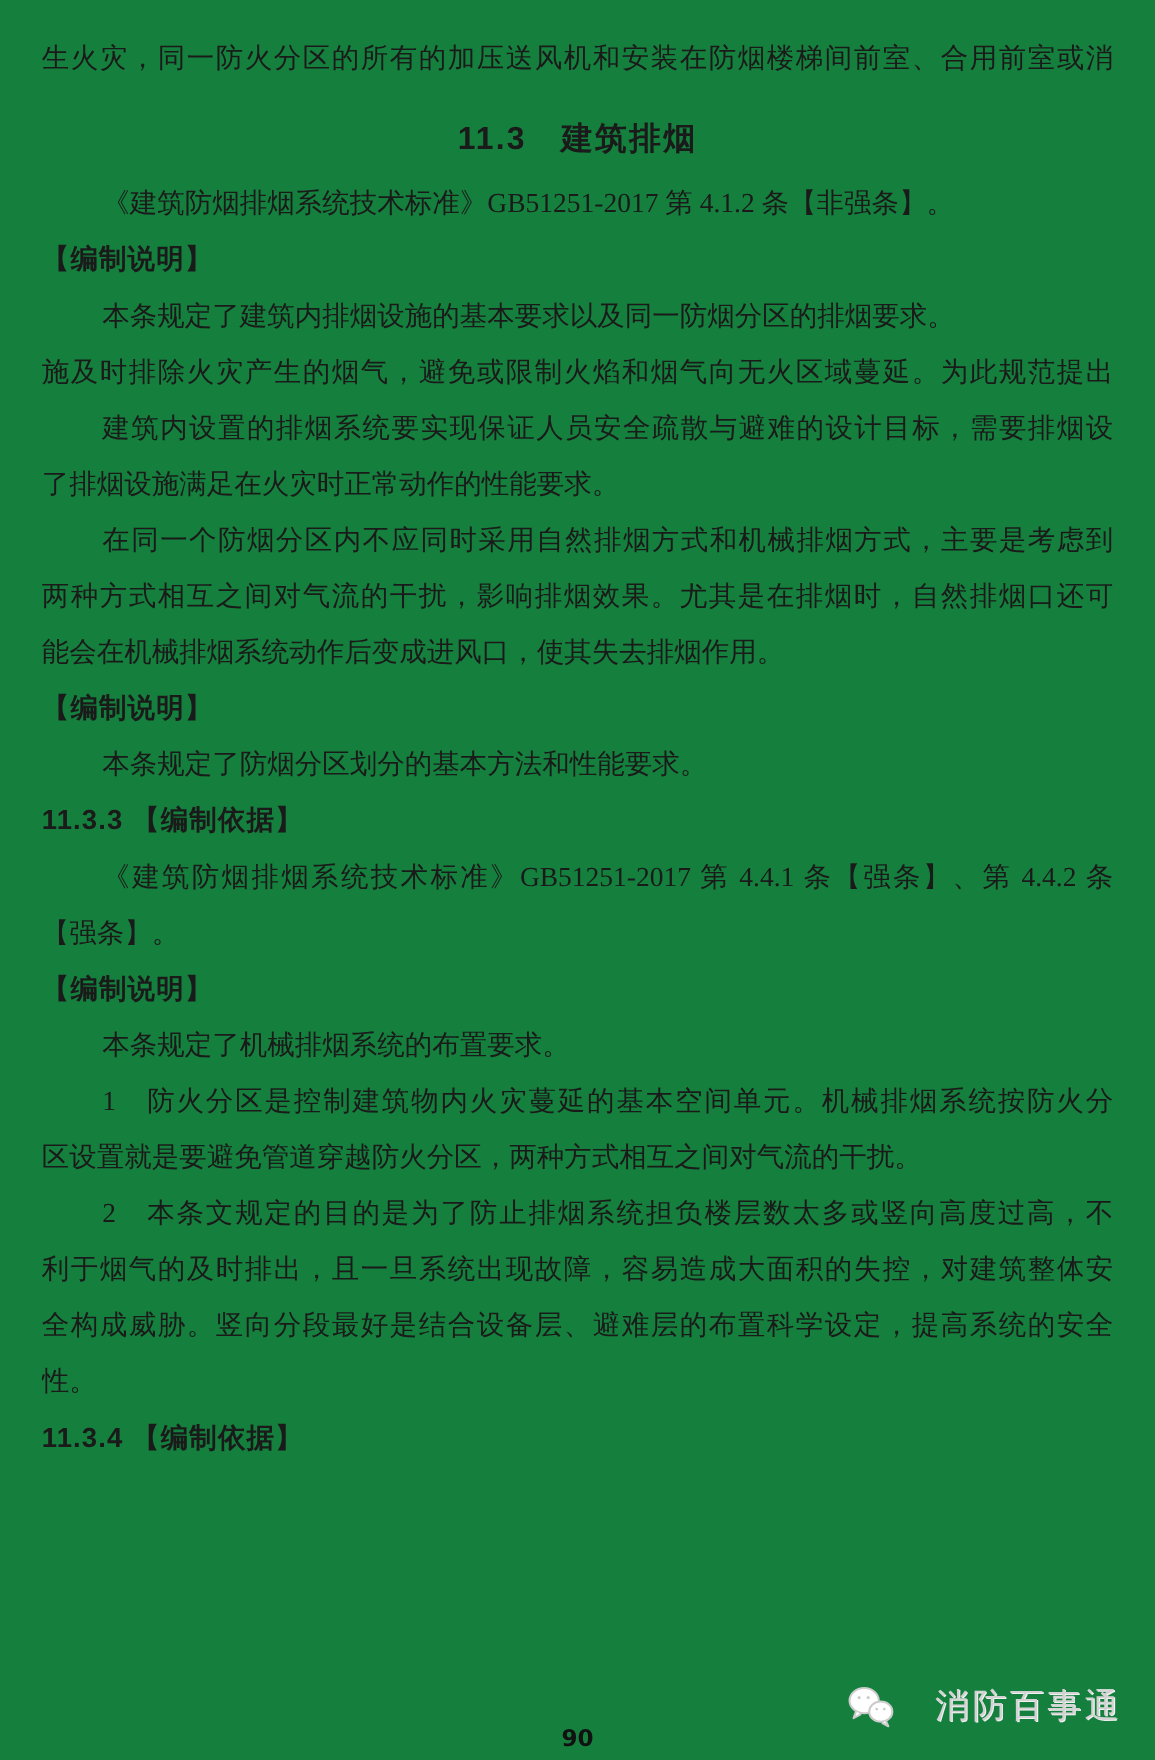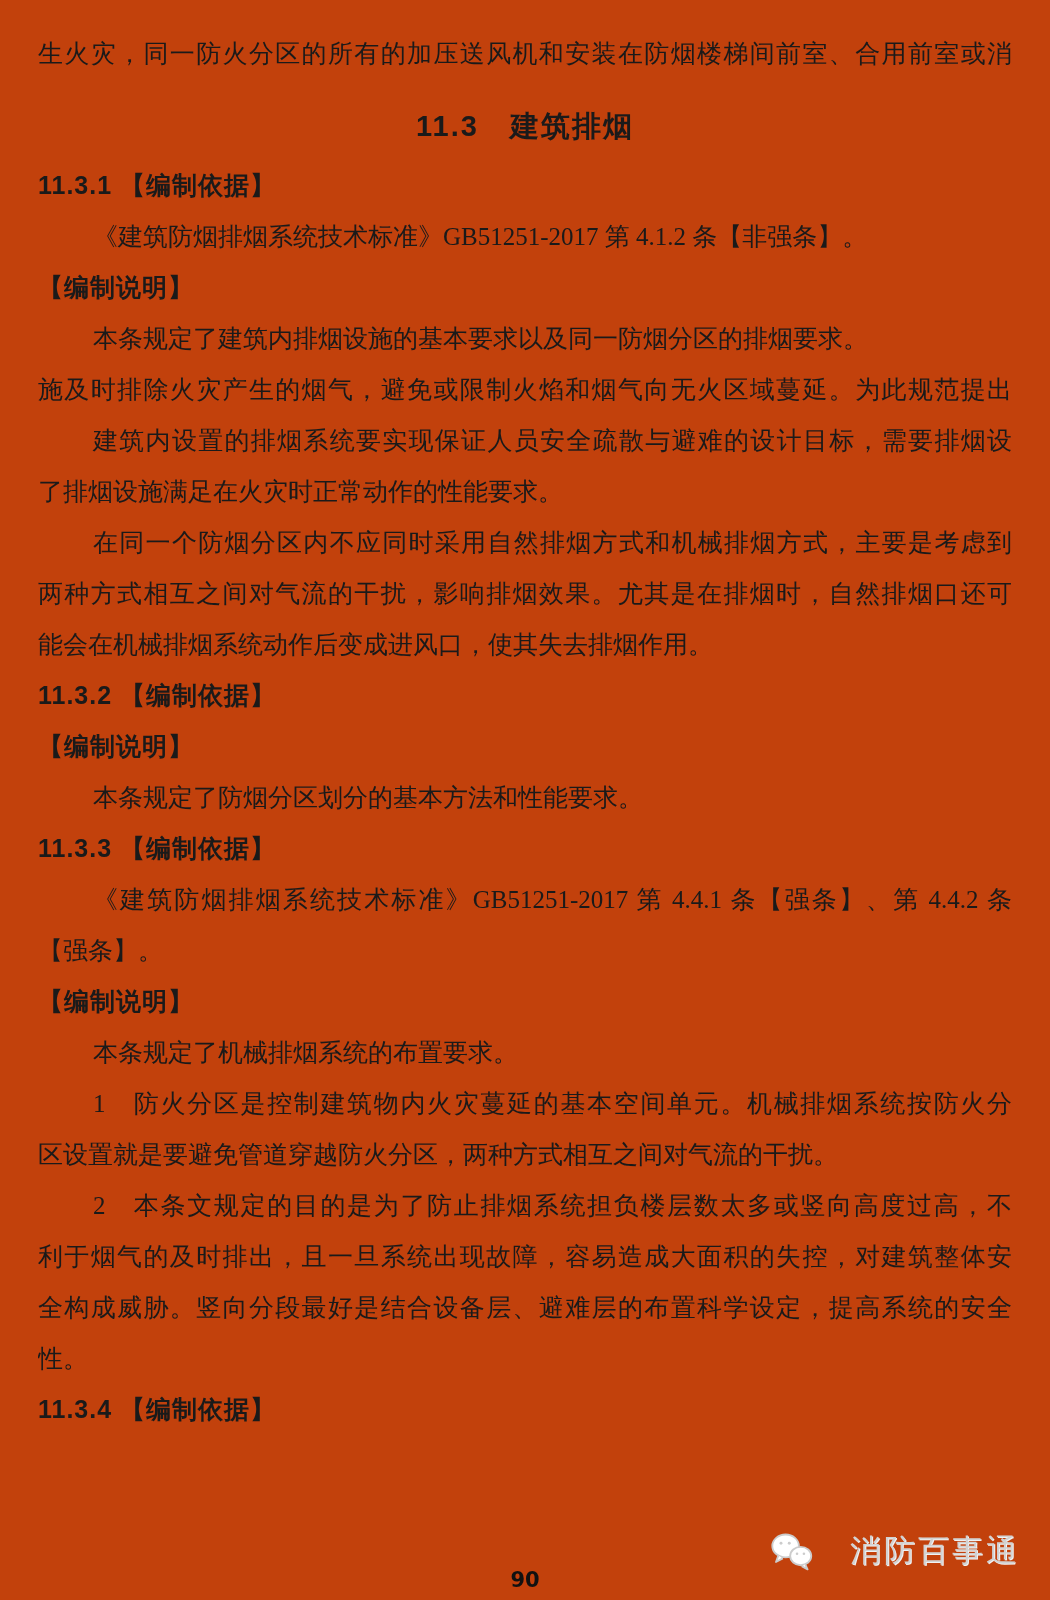--- a/index.html
+++ b/index.html
@@ -3,21 +3,21 @@
 <meta charset="utf-8">
 <style>
   html, body { margin: 0; padding: 0; }
   body { background: #e8e8e8; }
 
   .page {
     position: relative;
     width: 1050px;
     height: 1600px;
     margin: 0 auto;
-    background: #c2410c;
+    background: #15803d;
     color: #1a1a1a;
     font-family: "Liberation Serif", "DejaVu Serif", serif;
     overflow: hidden;
   }
 
   .content {
     position: absolute;
     left: 38px;
     right: 38px;
     top: 28px;
@@ -93,31 +93,29 @@
   }
 </style>
 </head>
 <body>
 
 <div class="page">
 
   <div class="content" id="lines-container">
       <div class="line body fill">生火灾，同一防火分区的所有的加压送风机和安装在防烟楼梯间前室、合用前室或消</div>
       <div class="line heading">11.3　建筑排烟</div>
-      <div class="line label">11.3.1 【编制依据】</div>
       <div class="line indent">《建筑防烟排烟系统技术标准》GB51251-2017 第 4.1.2 条【非强条】。</div>
       <div class="line label">【编制说明】</div>
       <div class="line indent">本条规定了建筑内排烟设施的基本要求以及同一防烟分区的排烟要求。</div>
       <div class="line body fill">施及时排除火灾产生的烟气，避免或限制火焰和烟气向无火区域蔓延。为此规范提出</div>
       <div class="line indent fill">建筑内设置的排烟系统要实现保证人员安全疏散与避难的设计目标，需要排烟设</div>
       <div class="line body">了排烟设施满足在火灾时正常动作的性能要求。</div>
       <div class="line indent fill">在同一个防烟分区内不应同时采用自然排烟方式和机械排烟方式，主要是考虑到</div>
       <div class="line body fill">两种方式相互之间对气流的干扰，影响排烟效果。尤其是在排烟时，自然排烟口还可</div>
       <div class="line body">能会在机械排烟系统动作后变成进风口，使其失去排烟作用。</div>
-      <div class="line label">11.3.2 【编制依据】</div>
       <div class="line label">【编制说明】</div>
       <div class="line indent">本条规定了防烟分区划分的基本方法和性能要求。</div>
       <div class="line label">11.3.3 【编制依据】</div>
       <div class="line indent fill">《建筑防烟排烟系统技术标准》GB51251-2017 第 4.4.1 条【强条】、第 4.4.2 条</div>
       <div class="line body">【强条】。</div>
       <div class="line label">【编制说明】</div>
       <div class="line indent">本条规定了机械排烟系统的布置要求。</div>
       <div class="line indent fill">1　防火分区是控制建筑物内火灾蔓延的基本空间单元。机械排烟系统按防火分</div>
       <div class="line body">区设置就是要避免管道穿越防火分区，两种方式相互之间对气流的干扰。</div>
       <div class="line indent fill">2　本条文规定的目的是为了防止排烟系统担负楼层数太多或竖向高度过高，不</div>

